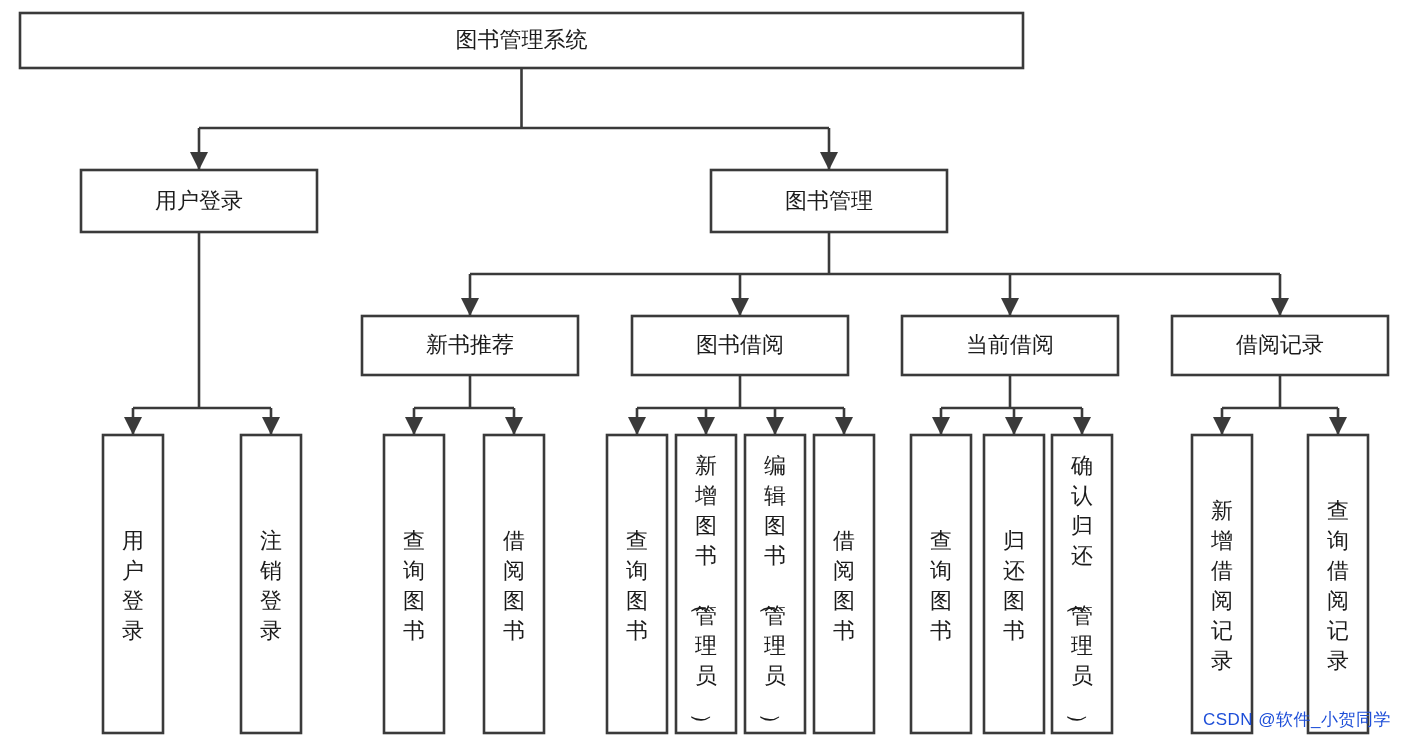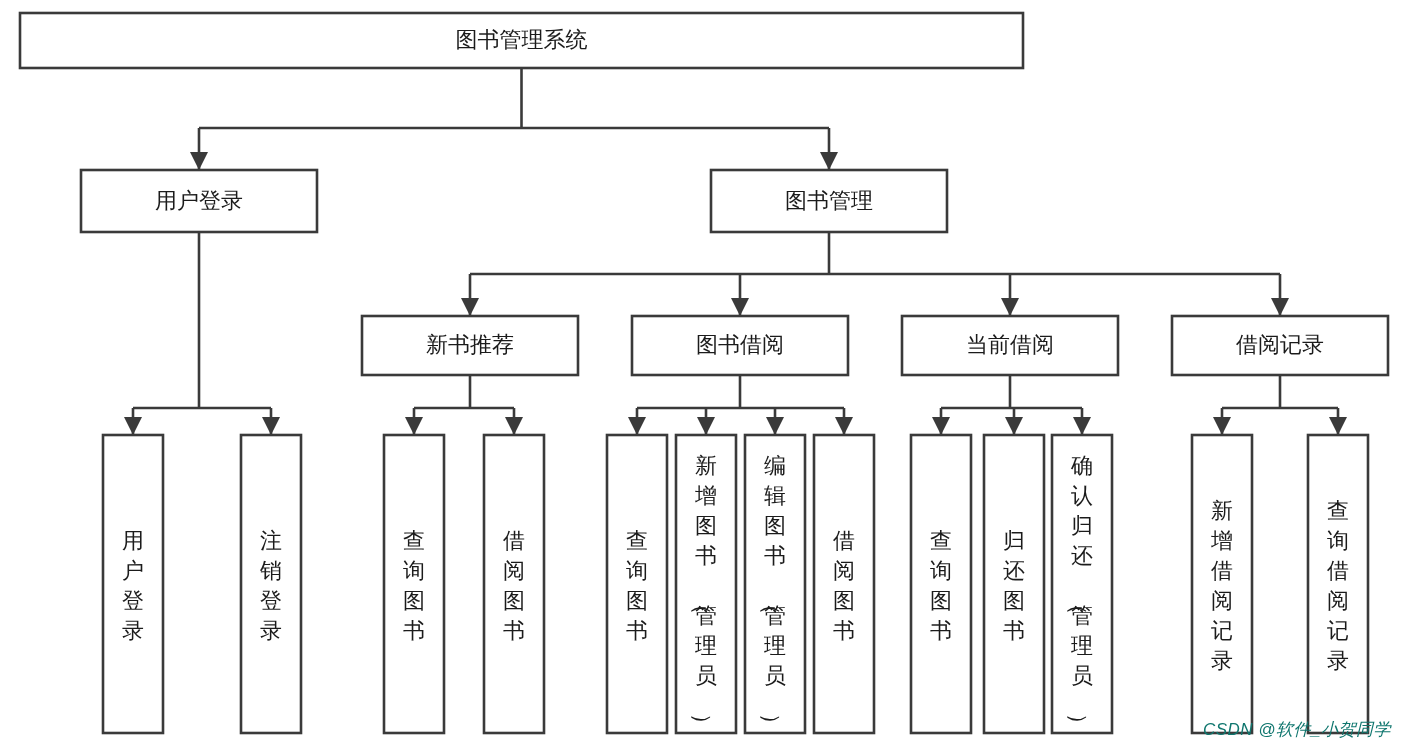--- a/index.html
+++ b/index.html
@@ -19,28 +19,27 @@
     font-size:22px;fill:#1b1b1b;
     text-anchor:middle;dominant-baseline:middle;
   }
   .node-label-v{
     font-family:"Liberation Sans","DejaVu Sans",sans-serif;
     font-size:22px;fill:#1b1b1b;
     text-anchor:middle;
   }
   .watermark{
     position:absolute;
-    right:14px;bottom:6px;
+    right:14px;bottom:16px;
     font-family:"Liberation Sans","DejaVu Sans",sans-serif;
     font-size:17px;
-    color:#0f766e;
+    color:#1d4ed8;
     white-space:nowrap;
     letter-spacing:0.5px;
     pointer-events:none;
-    font-style:italic;
   }
 </style>
 </head>
 <body>
 
 <div id="stage">
   <svg id="diagram" viewBox="0 0 1405 747" xmlns="http://www.w3.org/2000/svg">
       <g>
         <line x1="521.5" y1="68" x2="521.5" y2="128" class="edge"></line>
         <line x1="199" y1="128" x2="829" y2="128" class="edge"></line>

